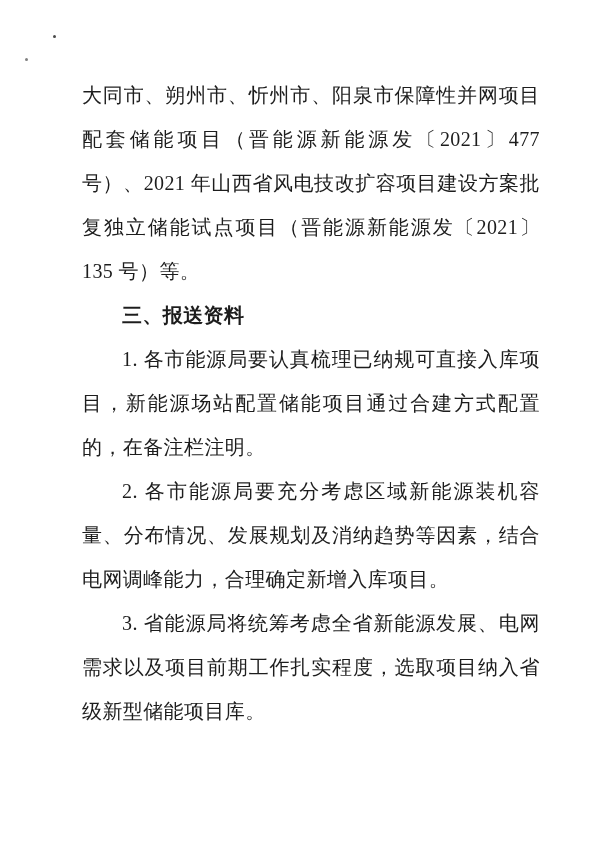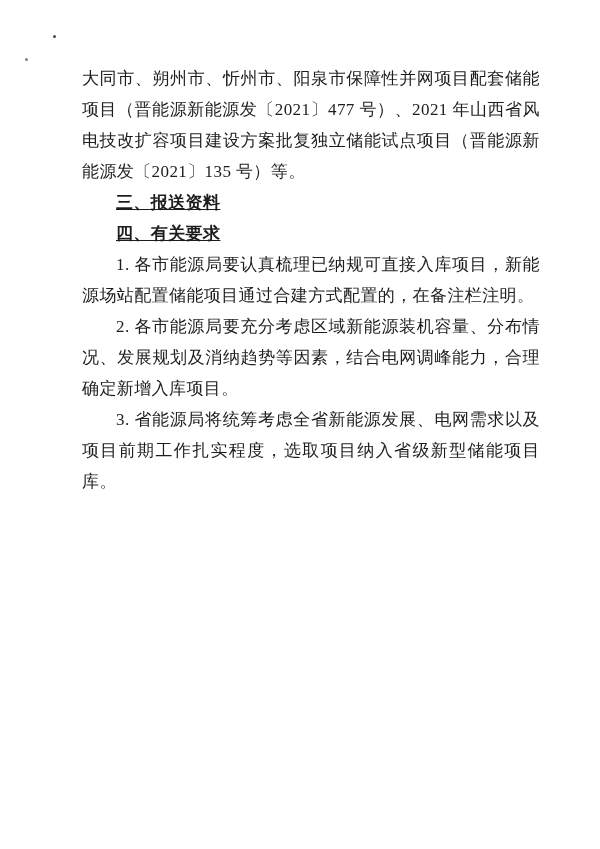--- a/index.html
+++ b/index.html
@@ -14,37 +14,36 @@
     position: absolute;
     left: 0; top: 0;
     width: 600px;
     height: 849px;
     background: #ffffff;
     overflow: hidden;
     color: #1d1d1d;
   }
   .content {
     position: absolute;
-    top: 63px;
+    top: 73px;
     left: 82px;
     width: 458px;
-    font-size: 17px;
-    line-height: 31px;
+    font-size: 20px;
+    line-height: 44px;
     text-align: justify;
     letter-spacing: 0.4px;
   }
   .content p {
     margin: 0;
     text-indent: 2em;
   }
   p.continuation { text-indent: 0; }
   p.heading {
     font-family: "Liberation Sans", "DejaVu Sans", sans-serif;
     font-weight: bold;
-    text-decoration: underline;
   }
   p.contact-line { margin-top: 29px; }
   .speck {
     position: absolute;
     border-radius: 50%;
     background: #4a4a4a;
   }
   .speck-1 { left: 53px; top: 35px; width: 3px; height: 3px; }
   .speck-2 { left: 25px; top: 58px; width: 3px; height: 3px; opacity: 0.7; }
 </style>
@@ -57,21 +56,20 @@
   <span class="speck speck-2"></span>
 
   <div class="content">
     <p class="continuation">大同市、朔州市、忻州市、阳泉市保障性并网项目配套储能项目（晋能源新能源发〔2021〕477 号）、2021 年山西省风电技改扩容项目建设方案批复独立储能试点项目（晋能源新能源发〔2021〕135 号）等。</p>
 
 
     <p class="heading">三、报送资料</p>
 
 
 
-    <p class="heading">四、有关要求</p>
 
     <p>1. 各市能源局要认真梳理已纳规可直接入库项目，新能源场站配置储能项目通过合建方式配置的，在备注栏注明。</p>
 
     <p>2. 各市能源局要充分考虑区域新能源装机容量、分布情况、发展规划及消纳趋势等因素，结合电网调峰能力，合理确定新增入库项目。</p>
 
     <p>3. 省能源局将统筹考虑全省新能源发展、电网需求以及项目前期工作扎实程度，选取项目纳入省级新型储能项目库。</p>
 
 
     <p class="contact-line">
       

